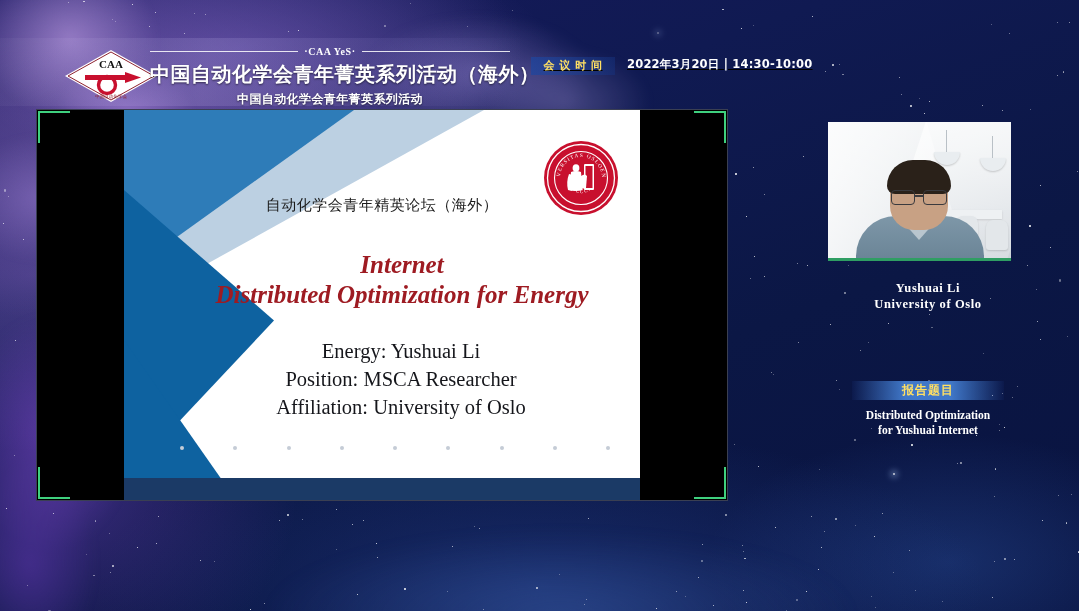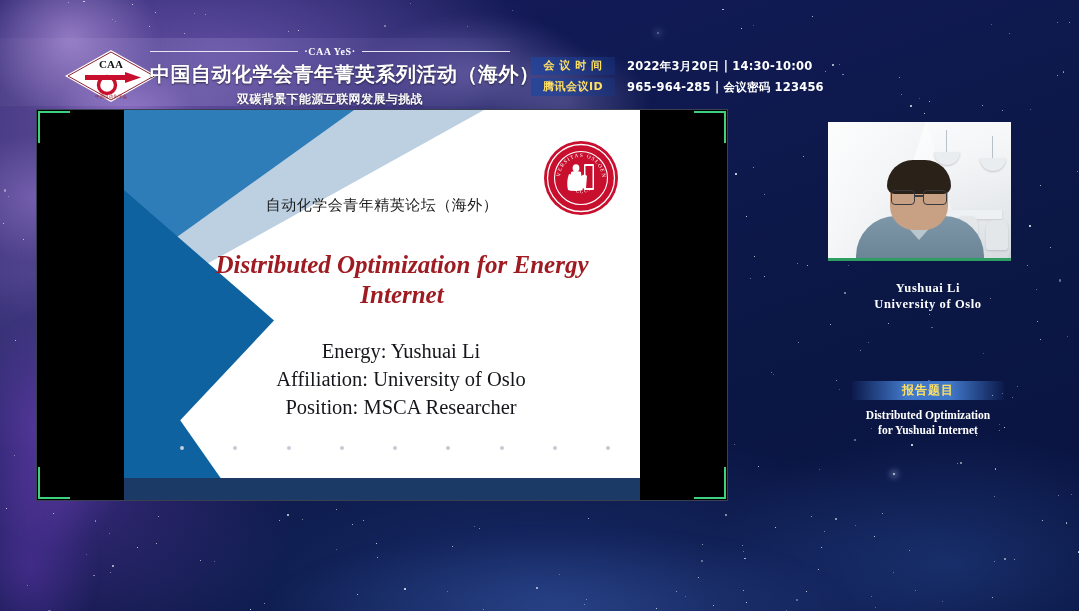--- a/index.html
+++ b/index.html
@@ -151,22 +151,23 @@
   
   .meeting-info {
     position: absolute;
     left: 531px; top: 57px;
     display: flex;
     flex-direction: column;
     gap: 3px;
   }
   .meet-row {
     display: flex;
-    align-items: center;
+    align-items: flex-start;
     height: 18px;
+    text-decoration: underline;
   }
   .meet-label {
     width: 84px;
     height: 18px;
     line-height: 18px;
     text-align: center;
     font-family: "DejaVu Sans", sans-serif;
     font-size: 11px;
     font-weight: bold;
     color: #ffe063;
@@ -642,31 +643,27 @@
     <text x="48" y="50" font-family="DejaVu Sans, sans-serif" font-size="4.6" fill="#8e2230" text-anchor="middle">中国自动化学会</text>
   </svg>
 
   <div class="title-block">
     <div class="caa-yes-row">
       <span class="rule"></span>
       <span class="caa-yes-txt">·CAA YeS·</span>
       <span class="rule"></span>
     </div>
     <div class="cn-main">中国自动化学会青年菁英系列活动（海外）</div>
-    <div class="cn-sub">双碳背景下能源互联网发展与挑战</div>
+    <div class="cn-sub">中国自动化学会青年菁英系列活动</div>
   </div>
 
   <div class="meeting-info">
     <div class="meet-row">
       <span class="meet-label">会 议 时 间</span>
       <span class="meet-value">2022年3月20日 | 14:30-10:00</span>
-    </div>
-    <div class="meet-row">
-      <span class="meet-label">腾讯会议ID</span>
-      <span class="meet-value">965-964-285 | 会议密码 123456</span>
     </div>
   </div>
 
   <div class="share-frame">
     <div class="corner tl"></div>
     <div class="corner tr"></div>
     <div class="corner bl"></div>
     <div class="corner br"></div>
 
     <div class="slide">
@@ -695,28 +692,28 @@
           <path d="M26 34 q-3 8 -1 16 l4 1 q-2 -9 1 -16 z"></path>
           <rect x="41" y="24" width="10" height="26" rx="1"></rect>
           <rect x="42.5" y="26" width="7" height="22" fill="#c8102e"></rect>
           <path d="M38 36 q4 -3 6 0 l-1 12 q-3 1 -5 0 z"></path>
         </g>
       </svg>
 
       <div class="slide-cn-line">自动化学会青年精英论坛（海外）</div>
 
       <div class="slide-title">
+        <div>Internet</div>
         <div>Distributed Optimization for Energy</div>
-        <div>Internet</div>
       </div>
 
       <div class="slide-meta">
         <div>Energy: Yushuai Li</div>
+        <div>Position: MSCA Researcher</div>
         <div>Affiliation: University of Oslo</div>
-        <div>Position: MSCA Researcher</div>
       </div>
 
       <div class="slide-dots" id="slide-dots">
           <span></span>
           <span></span>
           <span></span>
           <span></span>
           <span></span>
           <span></span>
           <span></span>

